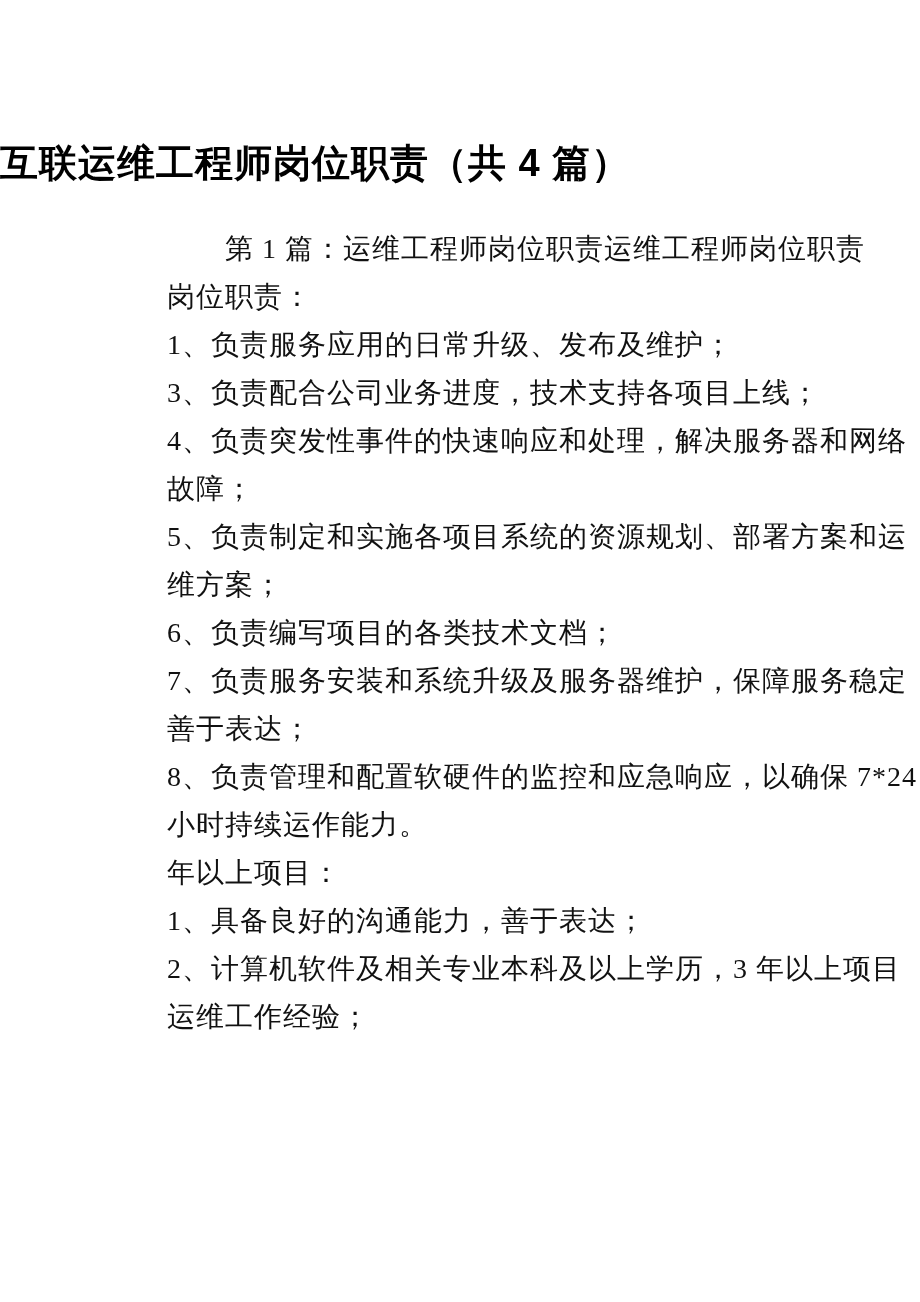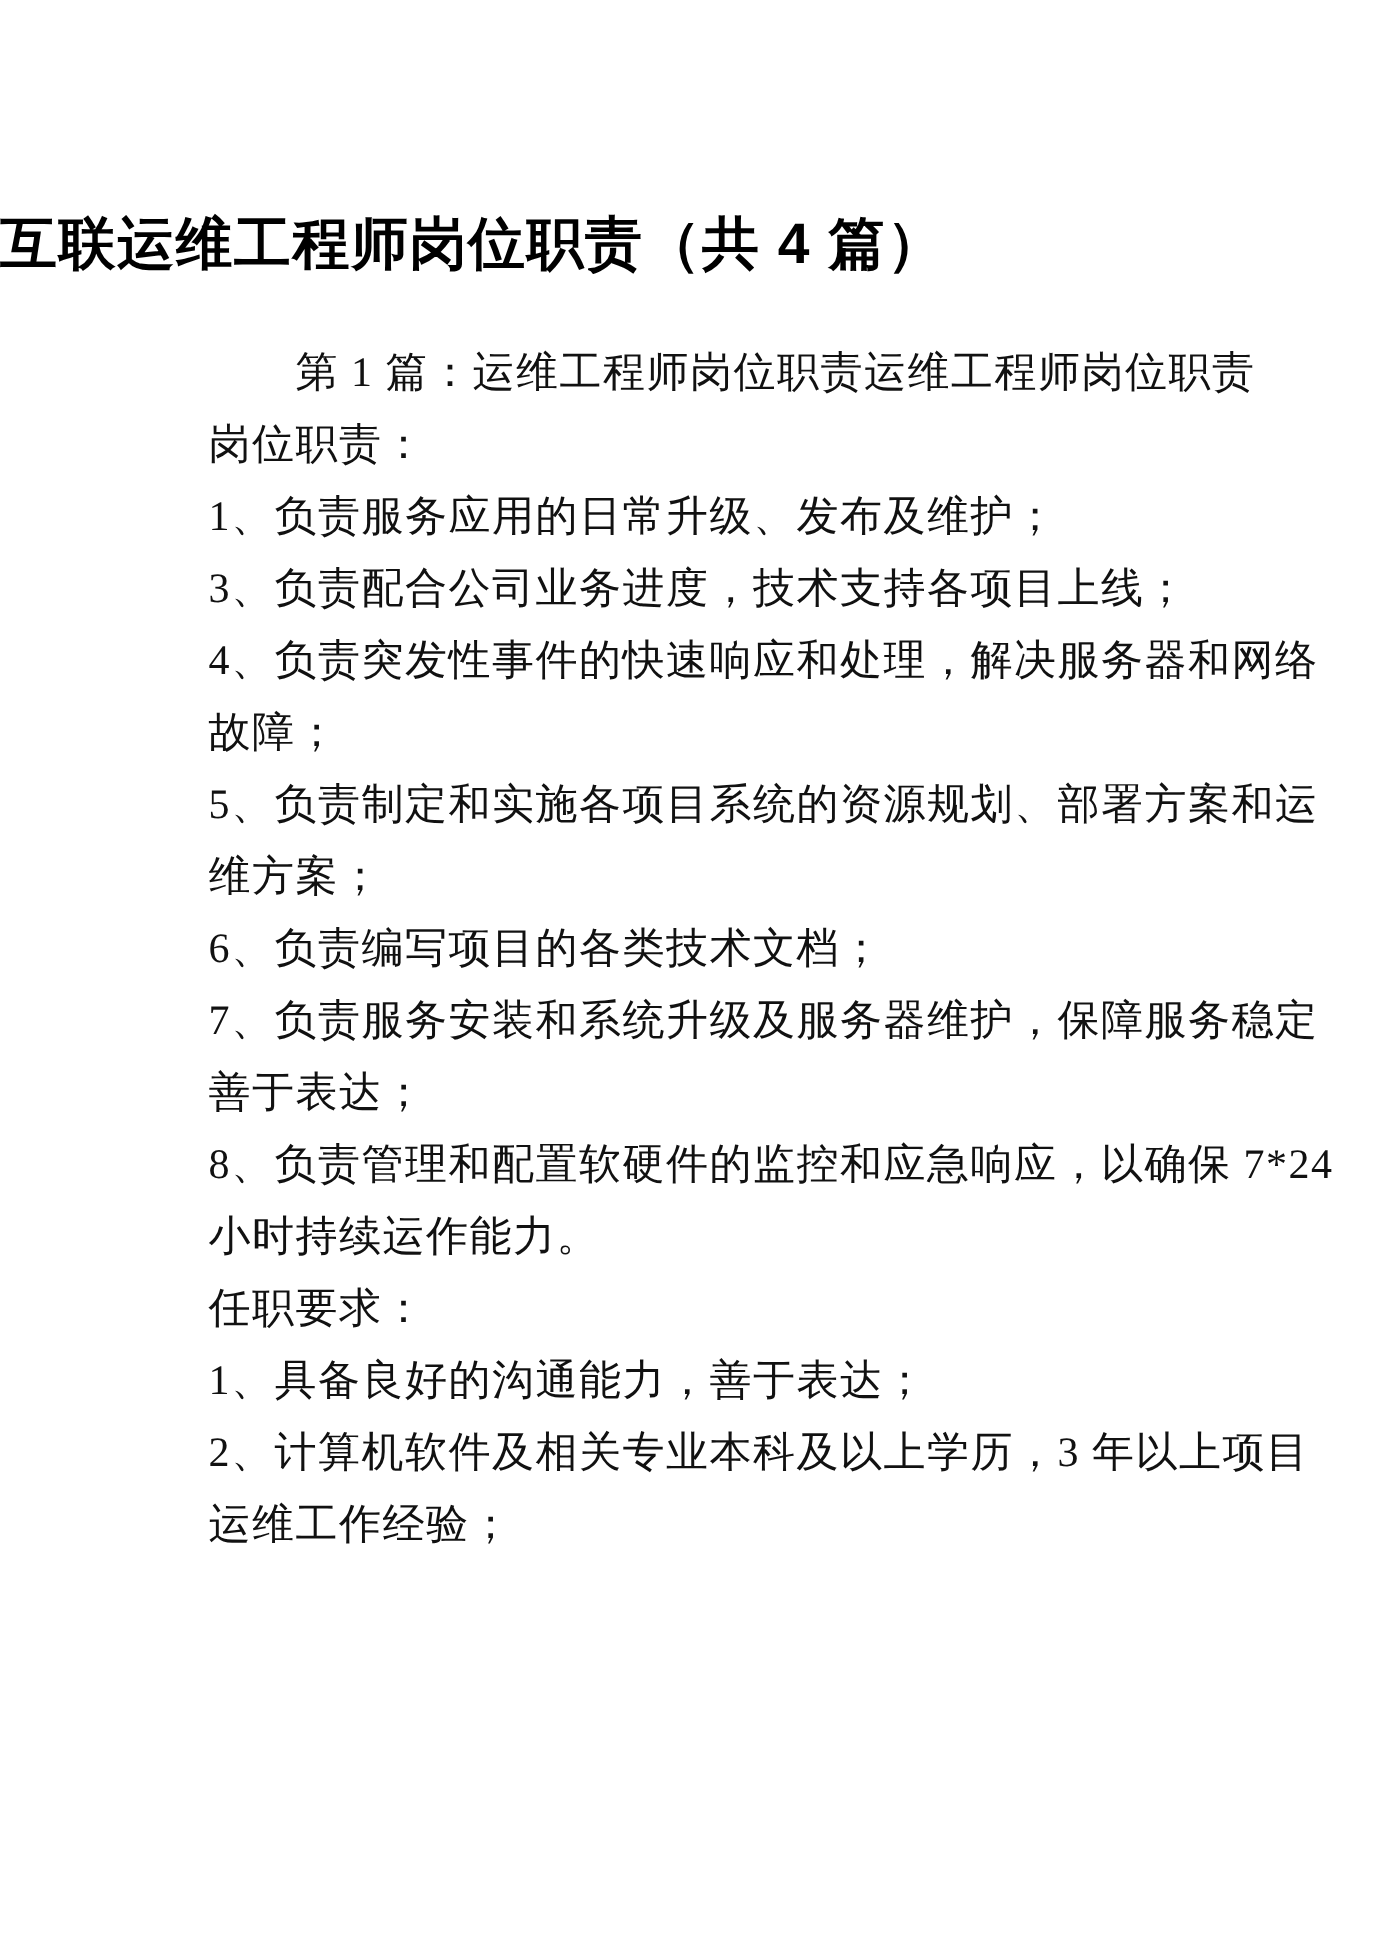--- a/index.html
+++ b/index.html
@@ -33,20 +33,21 @@
     padding-left: 139px;
     padding-right: 100px;
   }
   .line {
     font-size: 28px;
     height: 48px;
     line-height: 48px;
     white-space: pre;
     letter-spacing: 1px;
     font-weight: 400;
+    margin-left: 28px;
   }
   .line.indent {
     padding-left: 58px;
   }
 </style>
 </head>
 <body>
 
 <div class="page" style="background: rgb(255, 255, 255); color: rgb(17, 17, 17);">
   <h1 class="doc-title" style="color: rgb(0, 0, 0);">互联运维工程师岗位职责（共 4 篇）</h1>
@@ -57,18 +58,18 @@
       <div class="line">3、负责配合公司业务进度，技术支持各项目上线；</div>
       <div class="line">4、负责突发性事件的快速响应和处理，解决服务器和网络</div>
       <div class="line">故障；</div>
       <div class="line">5、负责制定和实施各项目系统的资源规划、部署方案和运</div>
       <div class="line">维方案；</div>
       <div class="line">6、负责编写项目的各类技术文档；</div>
       <div class="line">7、负责服务安装和系统升级及服务器维护，保障服务稳定</div>
       <div class="line">善于表达；</div>
       <div class="line">8、负责管理和配置软硬件的监控和应急响应，以确保 7*24</div>
       <div class="line">小时持续运作能力。</div>
-      <div class="line">任职要求：</div>
+      <div class="line">年以上项目：</div>
       <div class="line">1、具备良好的沟通能力，善于表达；</div>
       <div class="line">2、计算机软件及相关专业本科及以上学历，3 年以上项目</div>
       <div class="line">运维工作经验；</div>
     </div>
 </div>
 
 </body></html>

